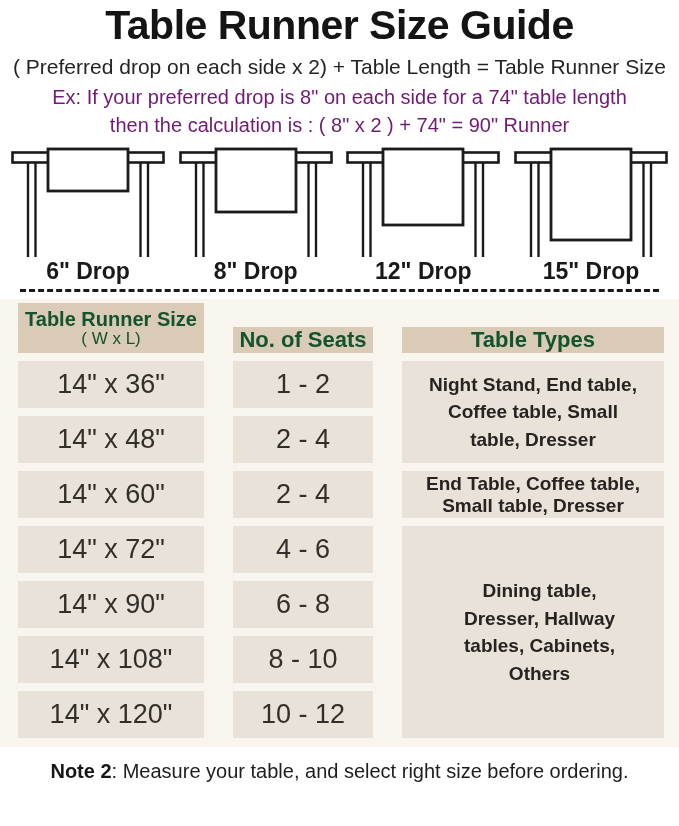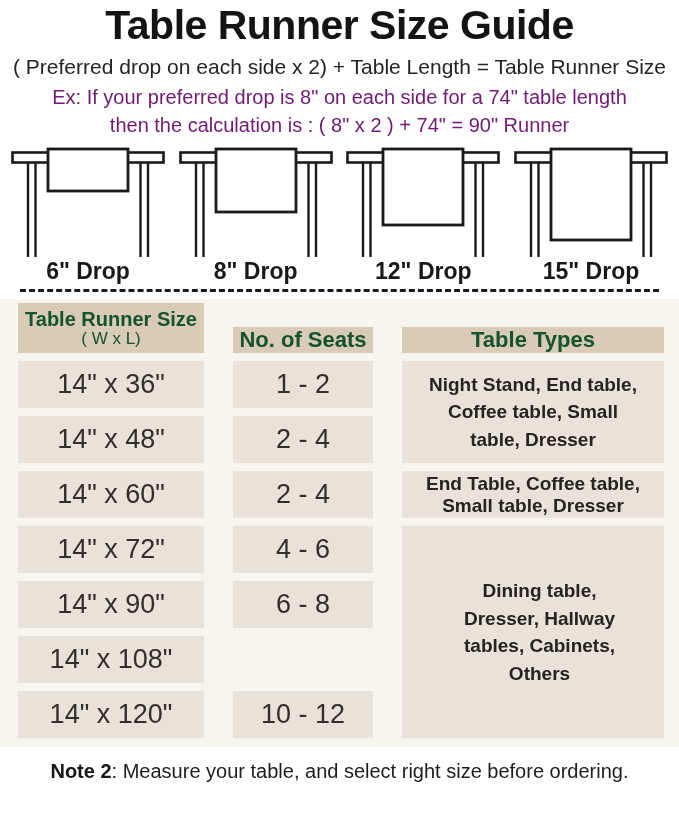--- a/index.html
+++ b/index.html
@@ -128,20 +128,21 @@
       <div class="cell vcell" style="grid-area: 2 / 2;">1 - 2</div>
       <div class="cell vcell" style="grid-area: 3 / 1;">14" x 48"</div>
       <div class="cell vcell" style="grid-area: 3 / 2;">2 - 4</div>
       <div class="cell vcell" style="grid-area: 4 / 1;">14" x 60"</div>
       <div class="cell vcell" style="grid-area: 4 / 2;">2 - 4</div>
       <div class="cell vcell" style="grid-area: 5 / 1;">14" x 72"</div>
       <div class="cell vcell" style="grid-area: 5 / 2;">4 - 6</div>
       <div class="cell vcell" style="grid-area: 6 / 1;">14" x 90"</div>
       <div class="cell vcell" style="grid-area: 6 / 2;">6 - 8</div>
       <div class="cell vcell" style="grid-area: 7 / 1;">14" x 108"</div>
+      <div class="cell vcell" style="grid-area: 7 / 2;">8 - 10</div>
       <div class="cell vcell" style="grid-area: 8 / 1;">14" x 120"</div>
       <div class="cell vcell" style="grid-area: 8 / 2;">10 - 12</div>
       <div class="cell tcell span-1" style="grid-area: 4 / 3 / span 1;">
         <div><span>End Table, Coffee table,</span><br><span>Small table, Dresser</span></div>
       </div>
       <div class="cell tcell span-2" style="grid-area: 2 / 3 / span 2;">
         <div><span>Night Stand, End table,</span><br><span>Coffee table, Small</span><br><span>table, Dresser</span></div>
       </div>
       <div class="cell tcell span-4" style="grid-area: 5 / 3 / span 4; padding-left: 13px;">
         <div><span>Dining table,</span><br><span>Dresser, Hallway</span><br><span>tables, Cabinets,</span><br><span>Others</span></div>

